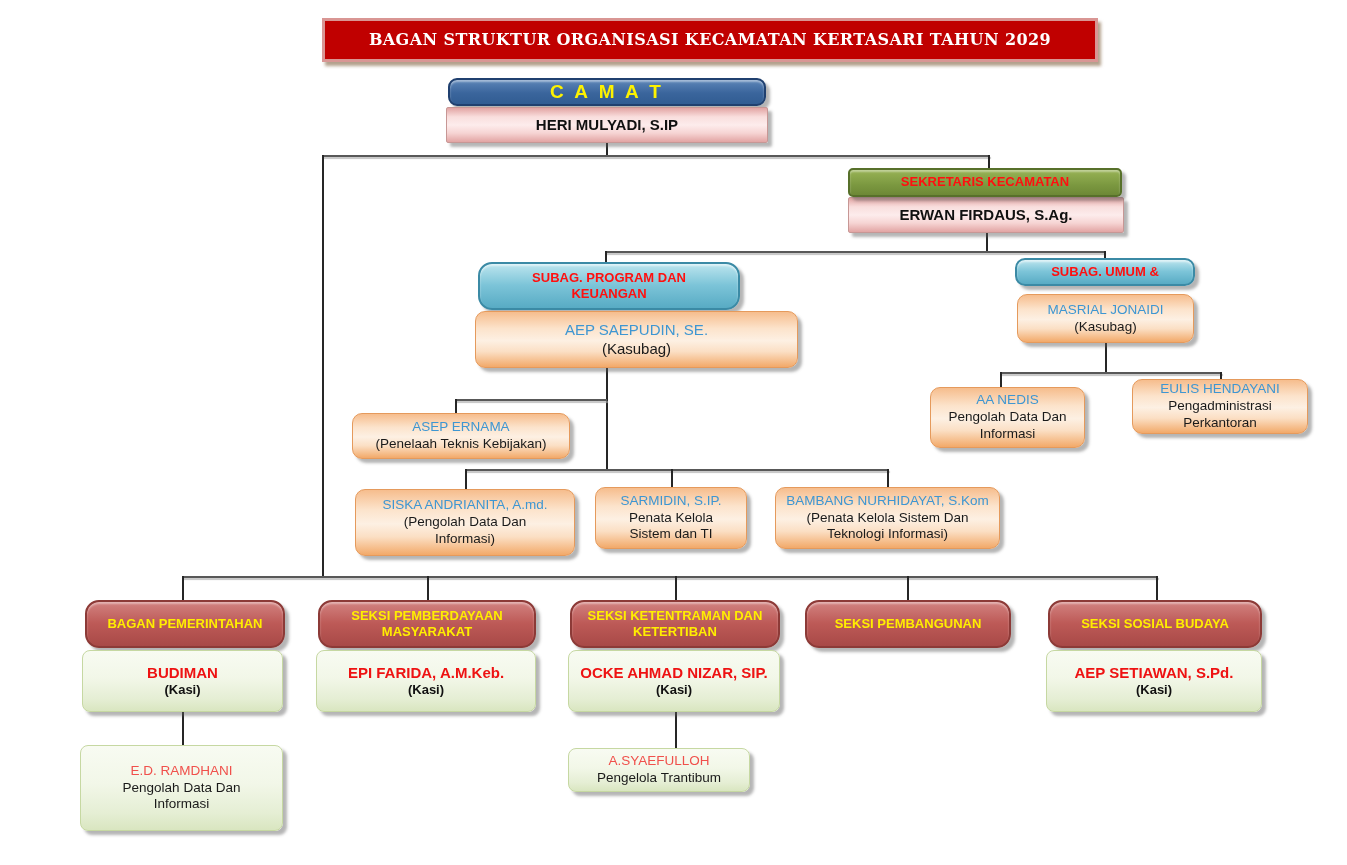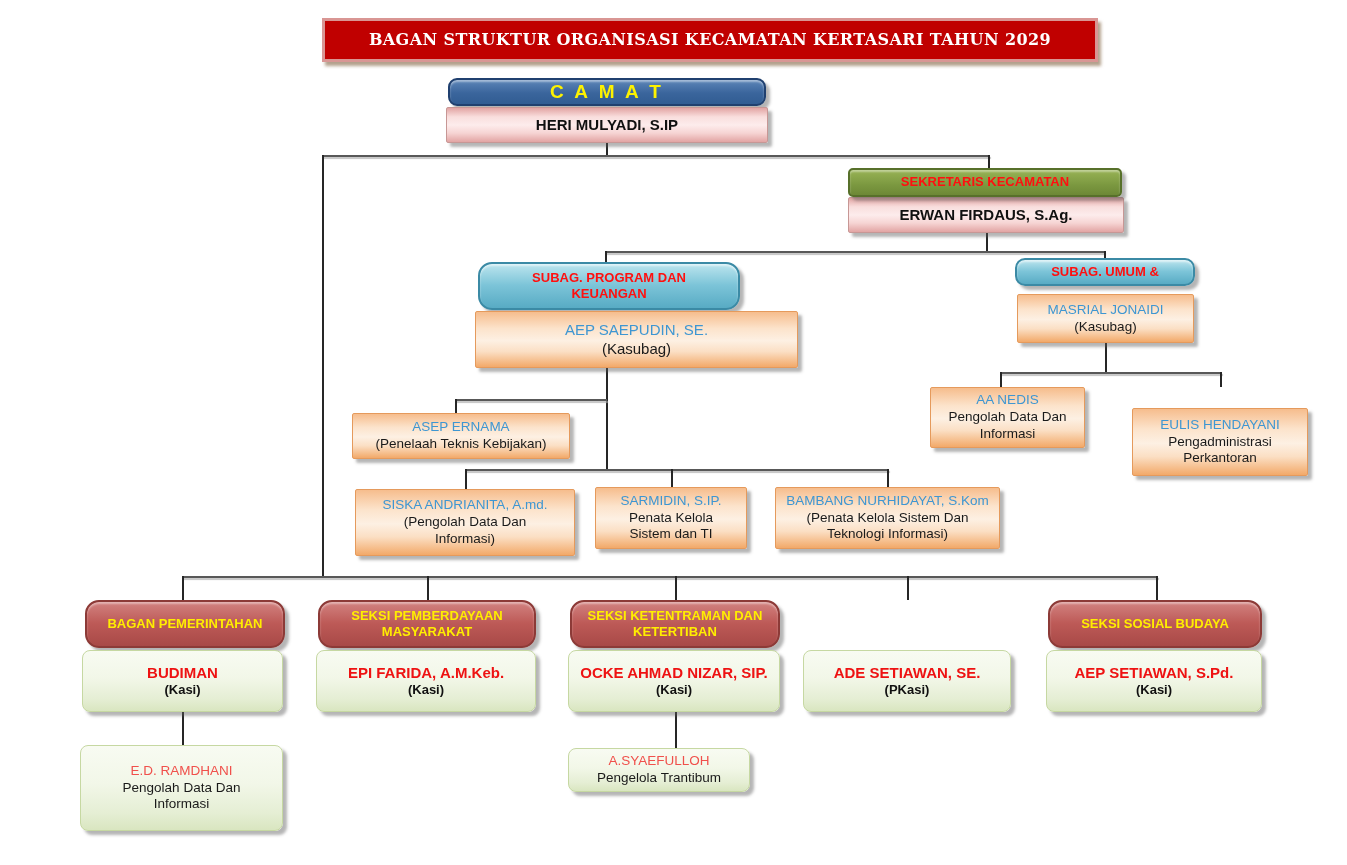--- a/index.html
+++ b/index.html
@@ -8,21 +8,21 @@
 
   
   .node{position:absolute;box-sizing:border-box;display:flex;flex-direction:column;
         align-items:center;justify-content:center;text-align:center;line-height:1.25;}
   .shadow{box-shadow:4px 4px 3px rgba(90,90,90,0.45);}
 
   
   .pink{background:linear-gradient(180deg,#e2a4a3 0%,#f9dedd 26%,#fdecec 50%,#f6d4d3 74%,#e2a4a3 100%);
         border:1px solid #c79795;border-radius:2px;}
   .orange{background:linear-gradient(180deg,#f6bd8d 0%,#fce3cb 30%,#fdf0e3 52%,#fbdfc4 72%,#f2a969 100%);
-        border:1px solid #e59a5c;border-radius:2px;}
+        border:1px solid #e59a5c;border-radius:10px;}
   .pgreen{background:linear-gradient(180deg,#f8fbf2 0%,#f2f7e8 45%,#e5eed4 80%,#d9e6c0 100%);
         border:1px solid #c6d8a2;border-radius:8px;}
 
   
   .hblue{background:linear-gradient(180deg,#5d86b8 0%,#3a659c 55%,#315c92 100%);
          border:2px solid #20406f;border-radius:9px;box-shadow:4px 4px 3px rgba(90,90,90,0.45),inset 0 2px 2px rgba(255,255,255,0.45);}
   .hgreen{background:linear-gradient(180deg,#98b355 0%,#7b9840 60%,#6d8836 100%);
          border:2px solid #57702a;border-radius:5px;box-shadow:4px 4px 3px rgba(90,90,90,0.45),inset 0 2px 2px rgba(255,255,255,0.4);}
   .hteal{background:linear-gradient(180deg,#bce5ee 0%,#7cc4d8 48%,#58abc4 100%);
          border:2px solid #3b8aa5;border-radius:14px;box-shadow:4px 4px 3px rgba(90,90,90,0.45),inset 0 2px 2px rgba(255,255,255,0.55);}
@@ -138,56 +138,55 @@
     <div class="txt nm-blue">BAMBANG NURHIDAYAT, S.Kom</div>
     <div class="txt role">(Penata Kelola Sistem Dan
 Teknologi Informasi)</div>
   </div>
 
   <div class="node orange shadow" style="left:930px;top:387px;width:155px;height:61px">
     <div class="txt nm-blue">AA NEDIS</div>
     <div class="txt role">Pengolah Data Dan
 Informasi</div>
   </div>
-  <div class="node orange shadow" style="left:1132px;top:408px;width:176px;height:68px">
+  <div class="node orange shadow" style="left:1132px;top:379px;width:176px;height:55px">
     <div class="txt nm-blue">EULIS HENDAYANI</div>
     <div class="txt role">Pengadministrasi
 Perkantoran</div>
   </div>
 
   <div class="node hmaroon" style="left:85px;top:600px;width:200px;height:48px">
     <div class="txt t-yellow">BAGAN PEMERINTAHAN</div>
   </div>
   <div class="node hmaroon" style="left:318px;top:600px;width:218px;height:48px">
     <div class="txt t-yellow">SEKSI PEMBERDAYAAN
 MASYARAKAT</div>
   </div>
   <div class="node hmaroon" style="left:570px;top:600px;width:210px;height:48px">
     <div class="txt t-yellow">SEKSI KETENTRAMAN DAN
 KETERTIBAN</div>
   </div>
+  <div class="node hmaroon" style="left:805px;top:600px;width:206px;height:48px">
+    <div class="txt t-yellow">SEKSI PEMBANGUNAN</div>
+  </div>
   <div class="node hmaroon" style="left:1048px;top:600px;width:214px;height:48px">
     <div class="txt t-yellow">SEKSI  SOSIAL BUDAYA</div>
   </div>
 
   <div class="node pgreen shadow" style="left:82px;top:650px;width:201px;height:62px">
     <div class="txt nm-red">BUDIMAN</div>
     <div class="txt role-b">(Kasi)</div>
   </div>
   <div class="node pgreen shadow" style="left:316px;top:650px;width:220px;height:62px">
     <div class="txt nm-red">EPI FARIDA, A.M.Keb.</div>
     <div class="txt role-b">(Kasi)</div>
   </div>
   <div class="node pgreen shadow" style="left:568px;top:650px;width:212px;height:62px">
     <div class="txt nm-red">OCKE AHMAD NIZAR, SIP.</div>
     <div class="txt role-b">(Kasi)</div>
-  </div>
-  <div class="node pgreen shadow" style="left:803px;top:650px;width:208px;height:62px">
-    <div class="txt nm-red">ADE SETIAWAN, SE.</div>
-    <div class="txt role-b">(PKasi)</div>
   </div>
   <div class="node pgreen shadow" style="left:1046px;top:650px;width:216px;height:62px">
     <div class="txt nm-red">AEP SETIAWAN, S.Pd.</div>
     <div class="txt role-b">(Kasi)</div>
   </div>
 
   <div class="node pgreen shadow" style="left:80px;top:745px;width:203px;height:86px">
     <div class="txt nm-red-sm">E.D. RAMDHANI</div>
     <div class="txt role">Pengolah Data Dan
 Informasi</div>

